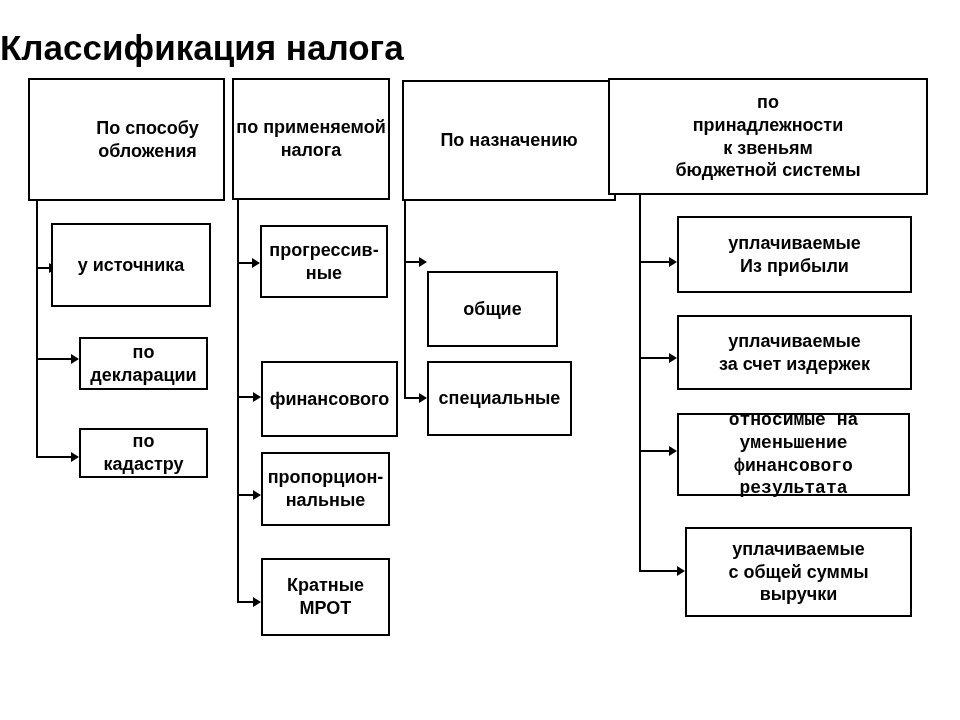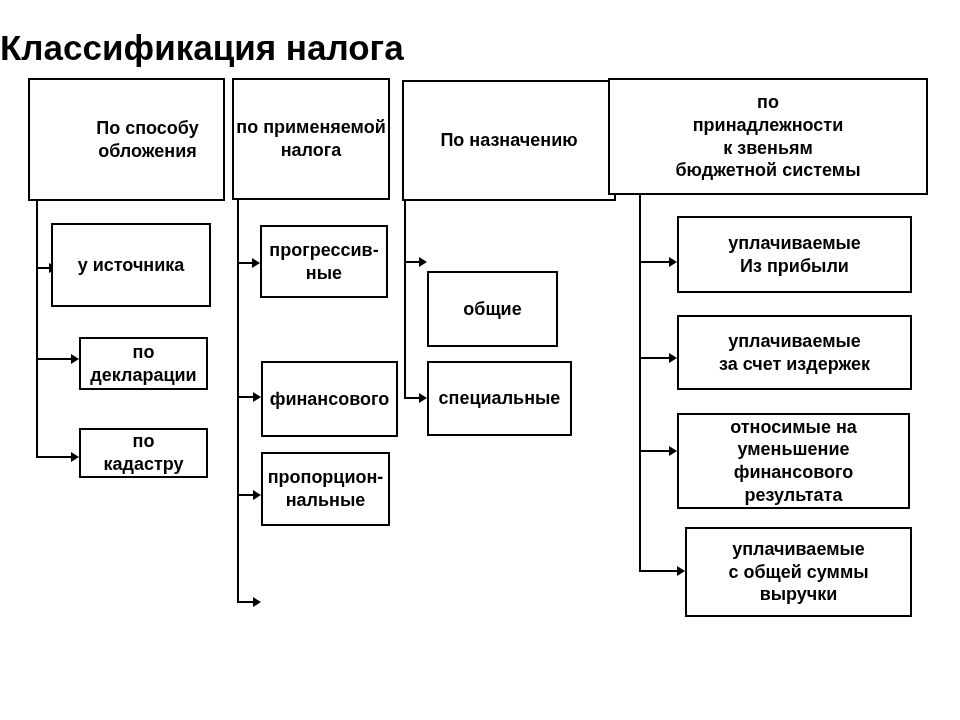--- a/index.html
+++ b/index.html
@@ -79,20 +79,22 @@
 ные</div>
   <div class="hline" style="left:237px; top:396px; width:16px;"></div>
   <div class="arrow" style="left:253px; top:392px;"></div>
   <div class="node" style="left:261px; top:361px; width:137px; height:76px;">финансового</div>
   <div class="hline" style="left:237px; top:494px; width:16px;"></div>
   <div class="arrow" style="left:253px; top:490px;"></div>
   <div class="node" style="left:261px; top:452px; width:129px; height:74px;">пропорцион-
 нальные</div>
   <div class="hline" style="left:237px; top:601px; width:16px;"></div>
   <div class="arrow" style="left:253px; top:597px;"></div>
+  <div class="node" style="left:261px; top:558px; width:129px; height:78px;">Кратные
+МРОТ</div>
 
   <div class="node" style="left:402px; top:80px; width:214px; height:121px;">По назначению</div>
   <div class="vline" style="left:404px; top:201px; height:197px;"></div>
   <div class="hline" style="left:404px; top:261px; width:15px;"></div>
   <div class="arrow" style="left:419px; top:257px;"></div>
   <div class="node" style="left:427px; top:224px; width:131px; height:76px;margin-top:47px;">общие</div>
   <div class="hline" style="left:404px; top:397px; width:15px;"></div>
   <div class="arrow" style="left:419px; top:393px;"></div>
   <div class="node" style="left:427px; top:361px; width:145px; height:75px;">специальные</div>
 
@@ -104,21 +106,21 @@
   <div class="hline" style="left:639px; top:261px; width:30px;"></div>
   <div class="arrow" style="left:669px; top:257px;"></div>
   <div class="node" style="left:677px; top:216px; width:235px; height:77px;">уплачиваемые
 Из прибыли</div>
   <div class="hline" style="left:639px; top:357px; width:30px;"></div>
   <div class="arrow" style="left:669px; top:353px;"></div>
   <div class="node" style="left:677px; top:315px; width:235px; height:75px;">уплачиваемые
 за счет издержек</div>
   <div class="hline" style="left:639px; top:450px; width:30px;"></div>
   <div class="arrow" style="left:669px; top:446px;"></div>
-  <div class="node" style="left:677px; top:413px; width:233px; height:96px;">относимые на
+  <div class="node" style="left:677px; top:413px; width:233px; height:83px;font-family:Liberation Mono, monospace;">относимые на
 уменьшение
 финансового
 результата</div>
   <div class="hline" style="left:639px; top:570px; width:38px;"></div>
   <div class="arrow" style="left:677px; top:566px;"></div>
   <div class="node" style="left:685px; top:527px; width:227px; height:90px;">уплачиваемые
 с общей суммы
 выручки</div>
 
 </div>

